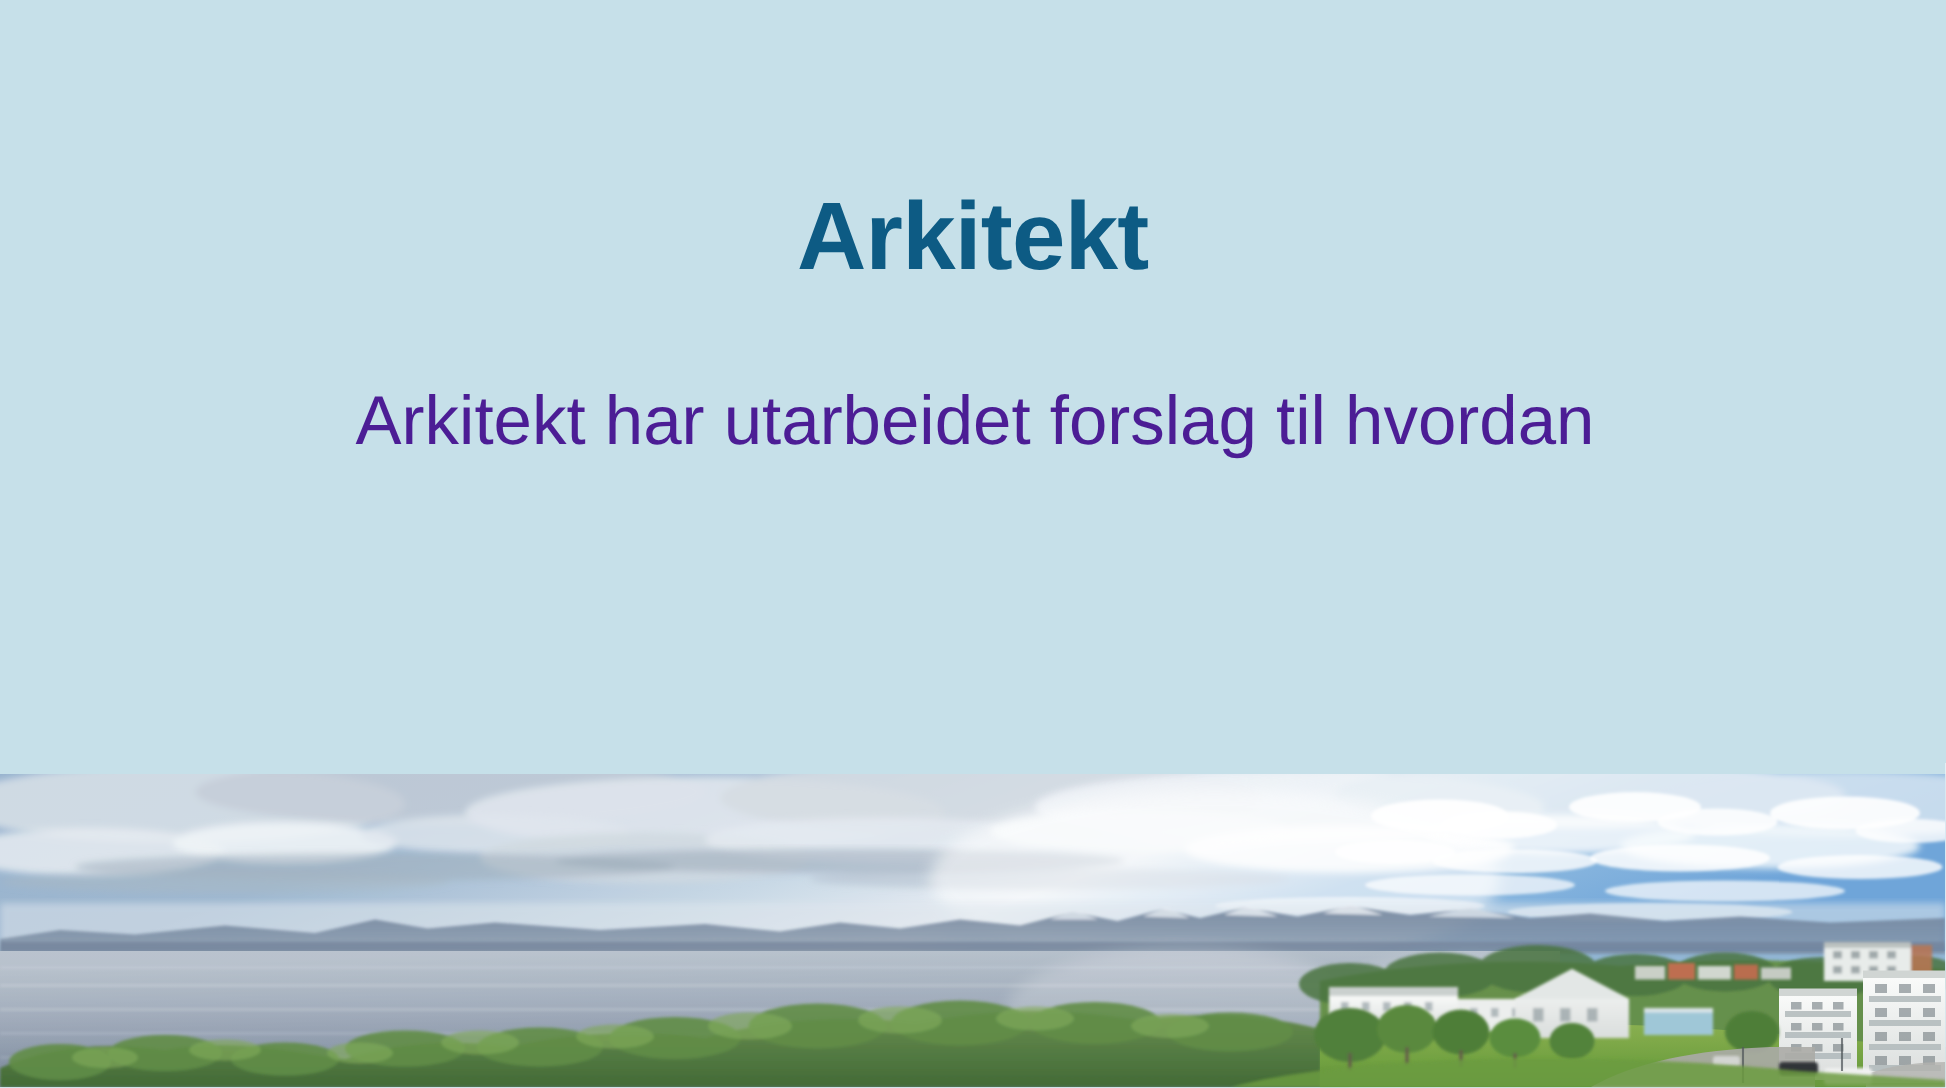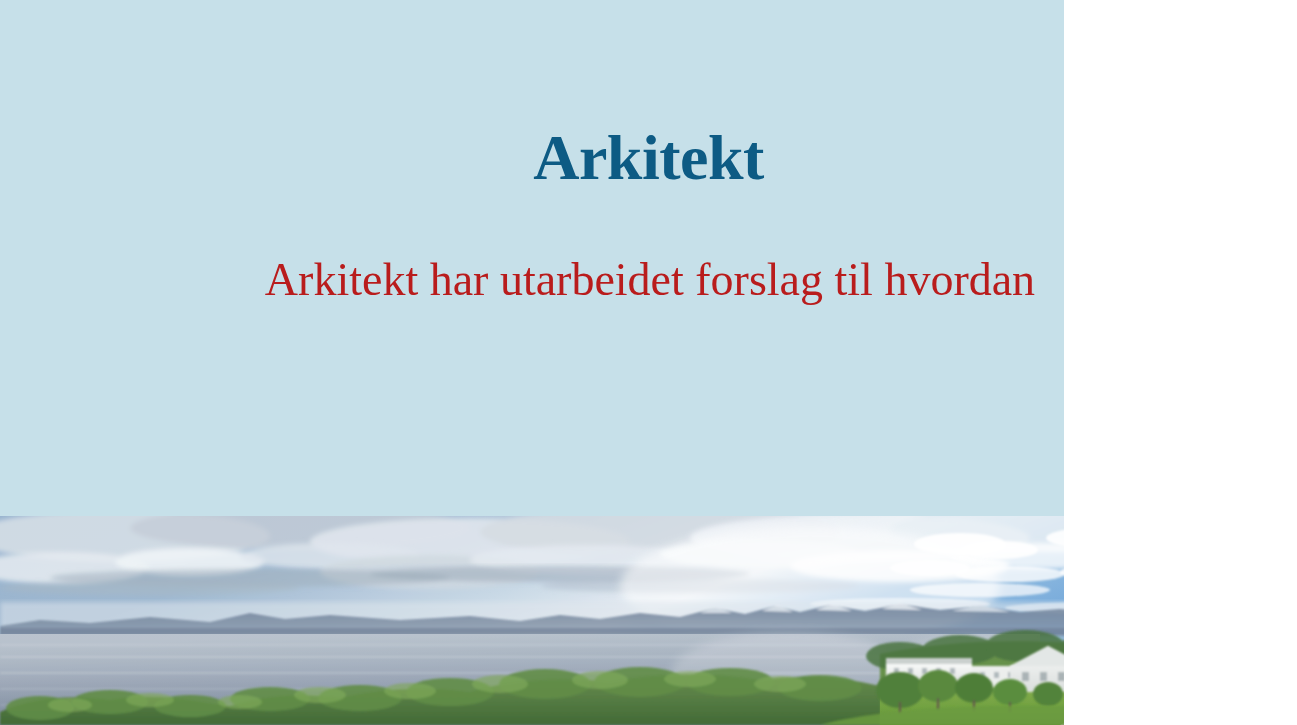--- a/index.html
+++ b/index.html
@@ -7,25 +7,24 @@
     margin: 0;
     padding: 0;
     background: #ffffff;
   }
   body {
     font-family: "Liberation Sans", sans-serif;
   }
 
   #slide {
     position: relative;
-    width: 1064px;
+    width: 1297px;
     height: 725px;
     overflow: hidden;
     background: #c6e0e9;
-    font-family: Liberation Serif, serif;
   }
 
   
   .text-area {
     position: absolute;
     left: 0;
     top: 0;
     width: 1297px;
     height: 516px;
     background: #c6e0e9;
@@ -47,21 +46,21 @@
   }
 
   .slide-body {
     position: absolute;
     left: 150px;
     top: 248px;
     width: 1000px;
     text-align: center;
     font-size: 46px;
     font-weight: 400;
-    color: #b91c1c;
+    color: #4c1d95;
     line-height: 1.40;
   }
 
   
   .photo {
     position: absolute;
     left: 0;
     top: 516px;
     width: 1297px;
     height: 209px;

